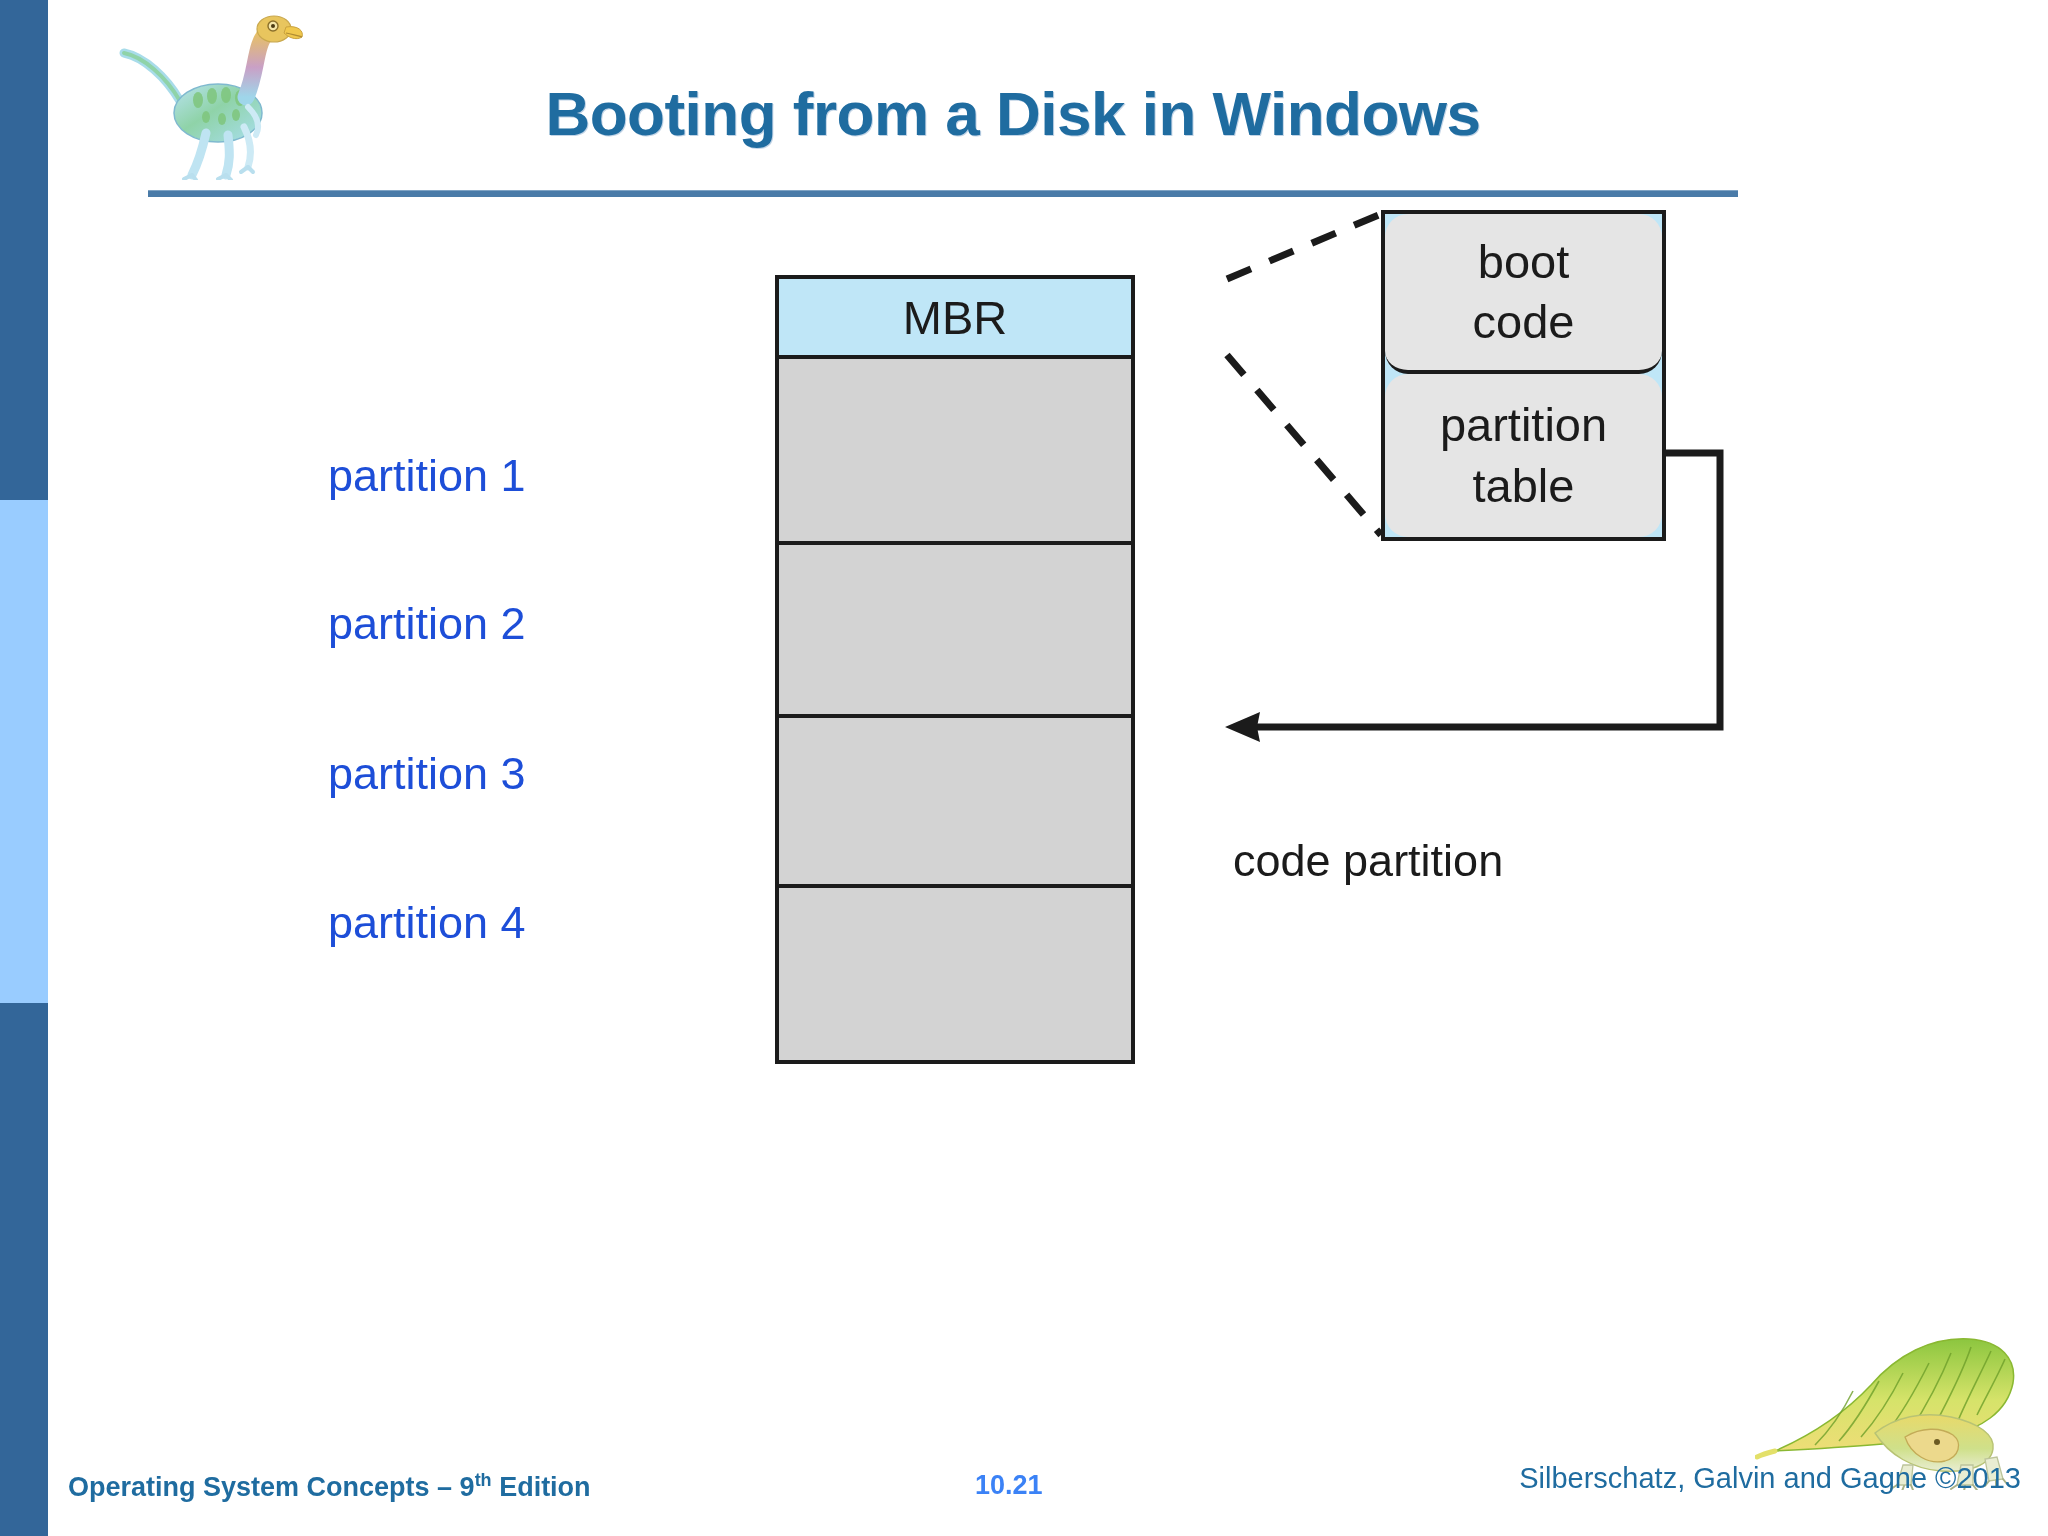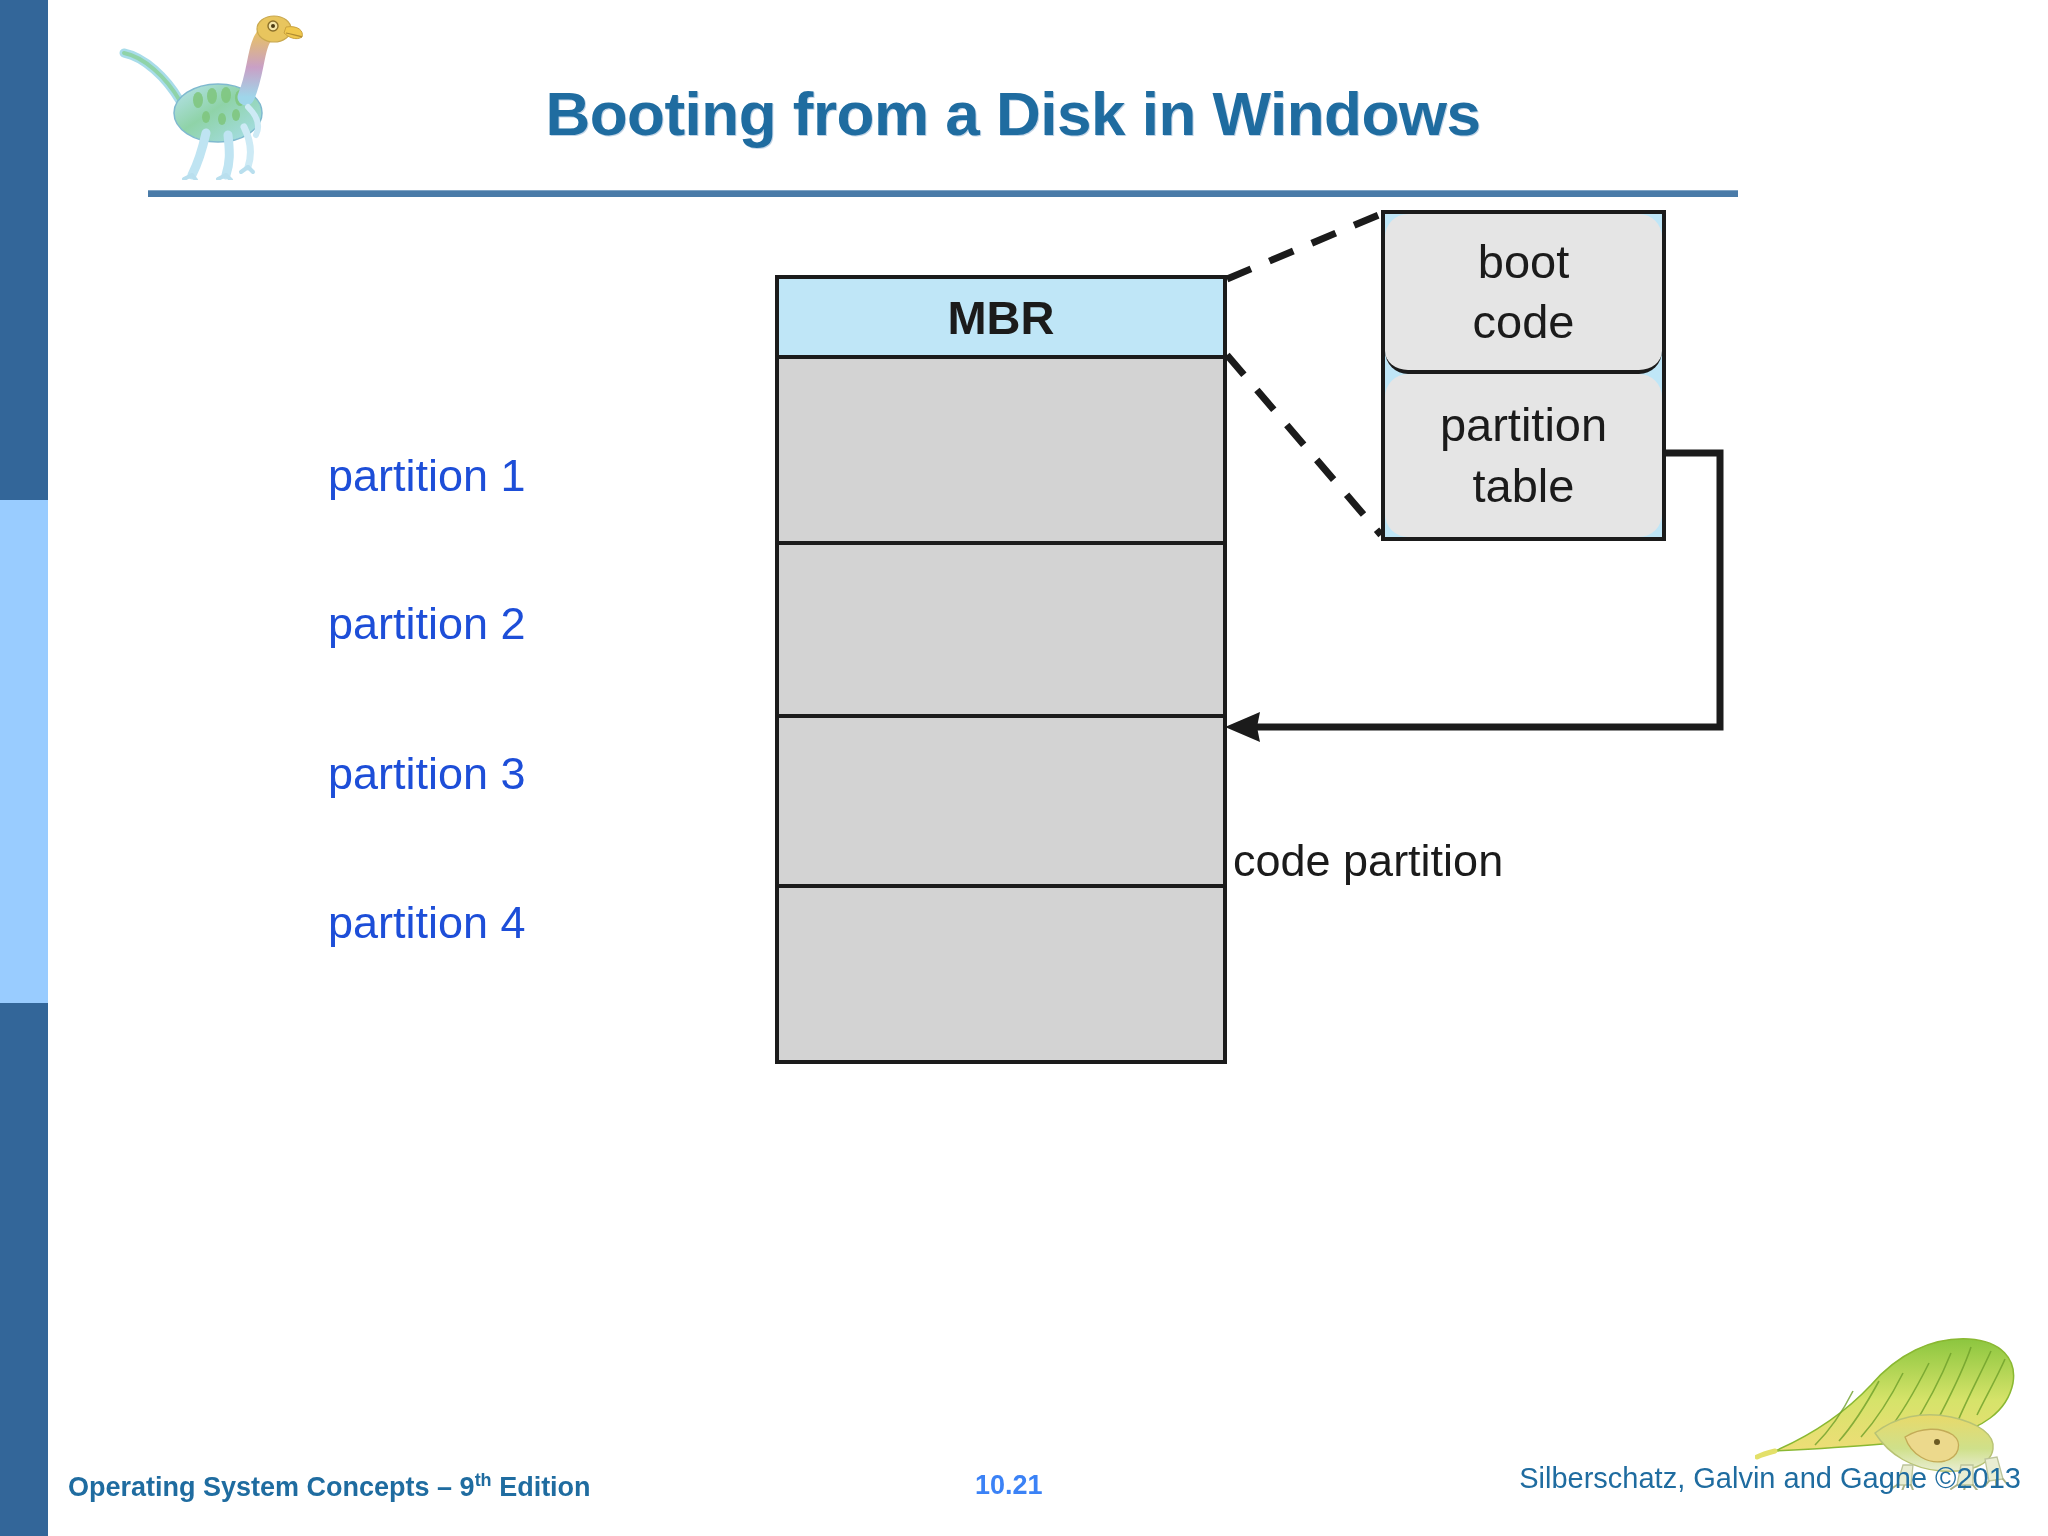--- a/index.html
+++ b/index.html
@@ -86,25 +86,24 @@
     top: 200px;
     width: 2000px;
     height: 1240px;
   }
 
   
   .disk {
     position: absolute;
     left: 727px;
     top: 75px;
-    width: 452px;
+    width: 360px;
     border: 4px solid #1b1b1b;
     box-sizing: border-box;
     background: #d3d3d3;
-    font-weight: bold;
   }
   .disk-cell {
     box-sizing: border-box;
     width: 100%;
     background: #d3d3d3;
     border-bottom: 4px solid #1b1b1b;
     position: relative;
   }
   .disk-cell:last-child { border-bottom: none; }
   .cell-mbr {

